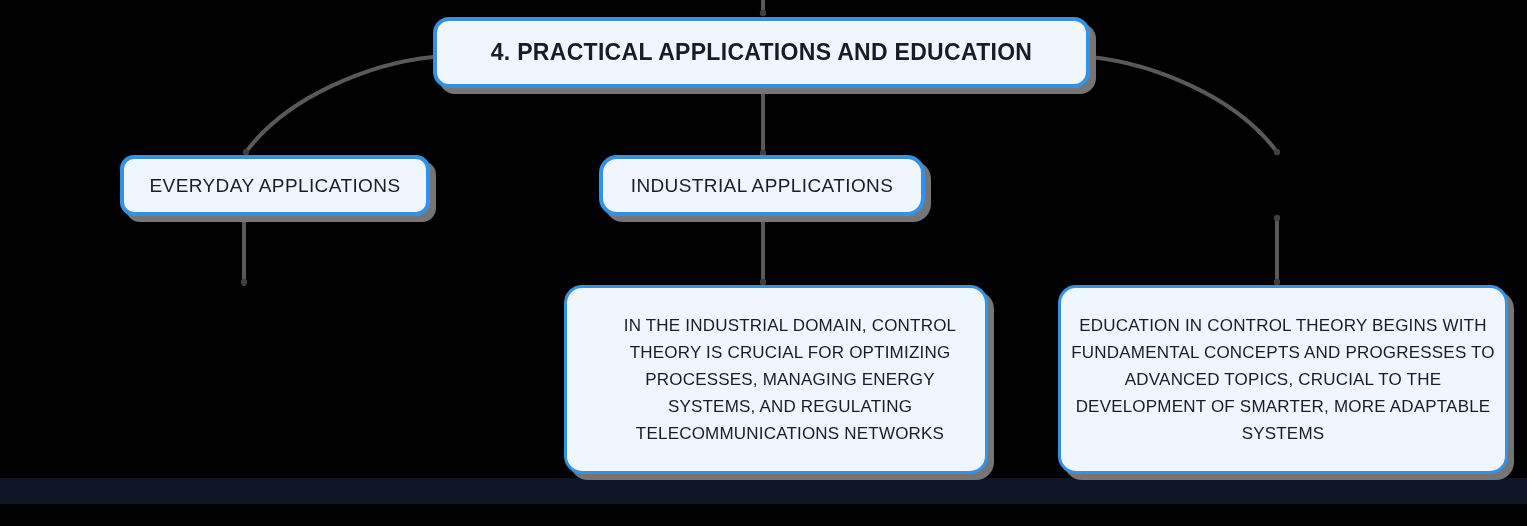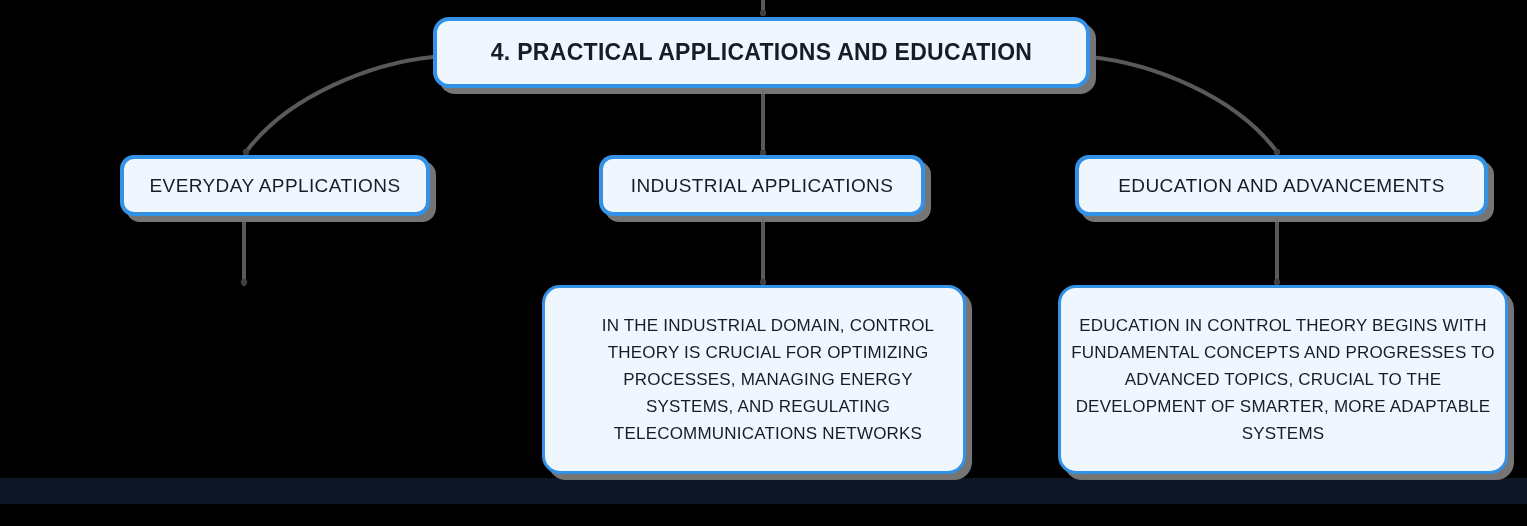--- a/index.html
+++ b/index.html
@@ -45,31 +45,31 @@
     left:433px;top:17px;width:657px;height:71px;
     border-radius:16px;
     font-size:23px;font-weight:800;letter-spacing:.3px;
   }
   .title-node{
     height:61px;top:155px;
     border-radius:14px;
     font-size:19px;font-weight:400;letter-spacing:.4px;
   }
   .title-left{left:88px;width:310px;margin-left:32px;}
-  .title-mid{left:599px;width:326px;}
+  .title-mid{left:599px;width:326px;border-radius:18px;}
   .title-right{left:1075px;width:413px;}
   .desc-node{
     top:285px;
     border:3px solid var(--node-border);
     border-radius:18px;
     font-size:17px;line-height:27px;letter-spacing:.2px;
     padding:10px 8px;
   }
   .desc-left{left:18px;width:455px;height:220px;}
-  .desc-mid{left:542px;width:424px;height:189px;padding-left:36px;}
+  .desc-mid{left:564px;width:424px;height:189px;padding-left:36px;}
   .desc-right{left:1058px;width:450px;height:189px;}
 </style>
 </head>
 <body>
 
 <div class="canvas">
 
   <div class="bottom-band"></div>
 
   <svg class="connector-layer" viewBox="0 0 1527 526" xmlns="http://www.w3.org/2000/svg">
@@ -100,23 +100,20 @@
   <div class="node root-node">
     <span>4. PRACTICAL APPLICATIONS AND EDUCATION</span>
   </div>
 
   <div class="node title-node title-left">
     <span>EVERYDAY APPLICATIONS</span>
   </div>
   <div class="node title-node title-mid">
     <span>INDUSTRIAL APPLICATIONS</span>
   </div>
-  <div class="node title-node title-right">
-    <span>EDUCATION AND ADVANCEMENTS</span>
-  </div>
 
   <div class="node desc-node desc-mid">
     <span>IN THE INDUSTRIAL DOMAIN, CONTROL THEORY IS CRUCIAL FOR OPTIMIZING PROCESSES, MANAGING ENERGY SYSTEMS, AND REGULATING TELECOMMUNICATIONS NETWORKS</span>
   </div>
   <div class="node desc-node desc-right">
     <span>EDUCATION IN CONTROL THEORY BEGINS WITH FUNDAMENTAL CONCEPTS AND PROGRESSES TO ADVANCED TOPICS, CRUCIAL TO THE DEVELOPMENT OF SMARTER, MORE ADAPTABLE SYSTEMS</span>
   </div>
 
 </div>
 

